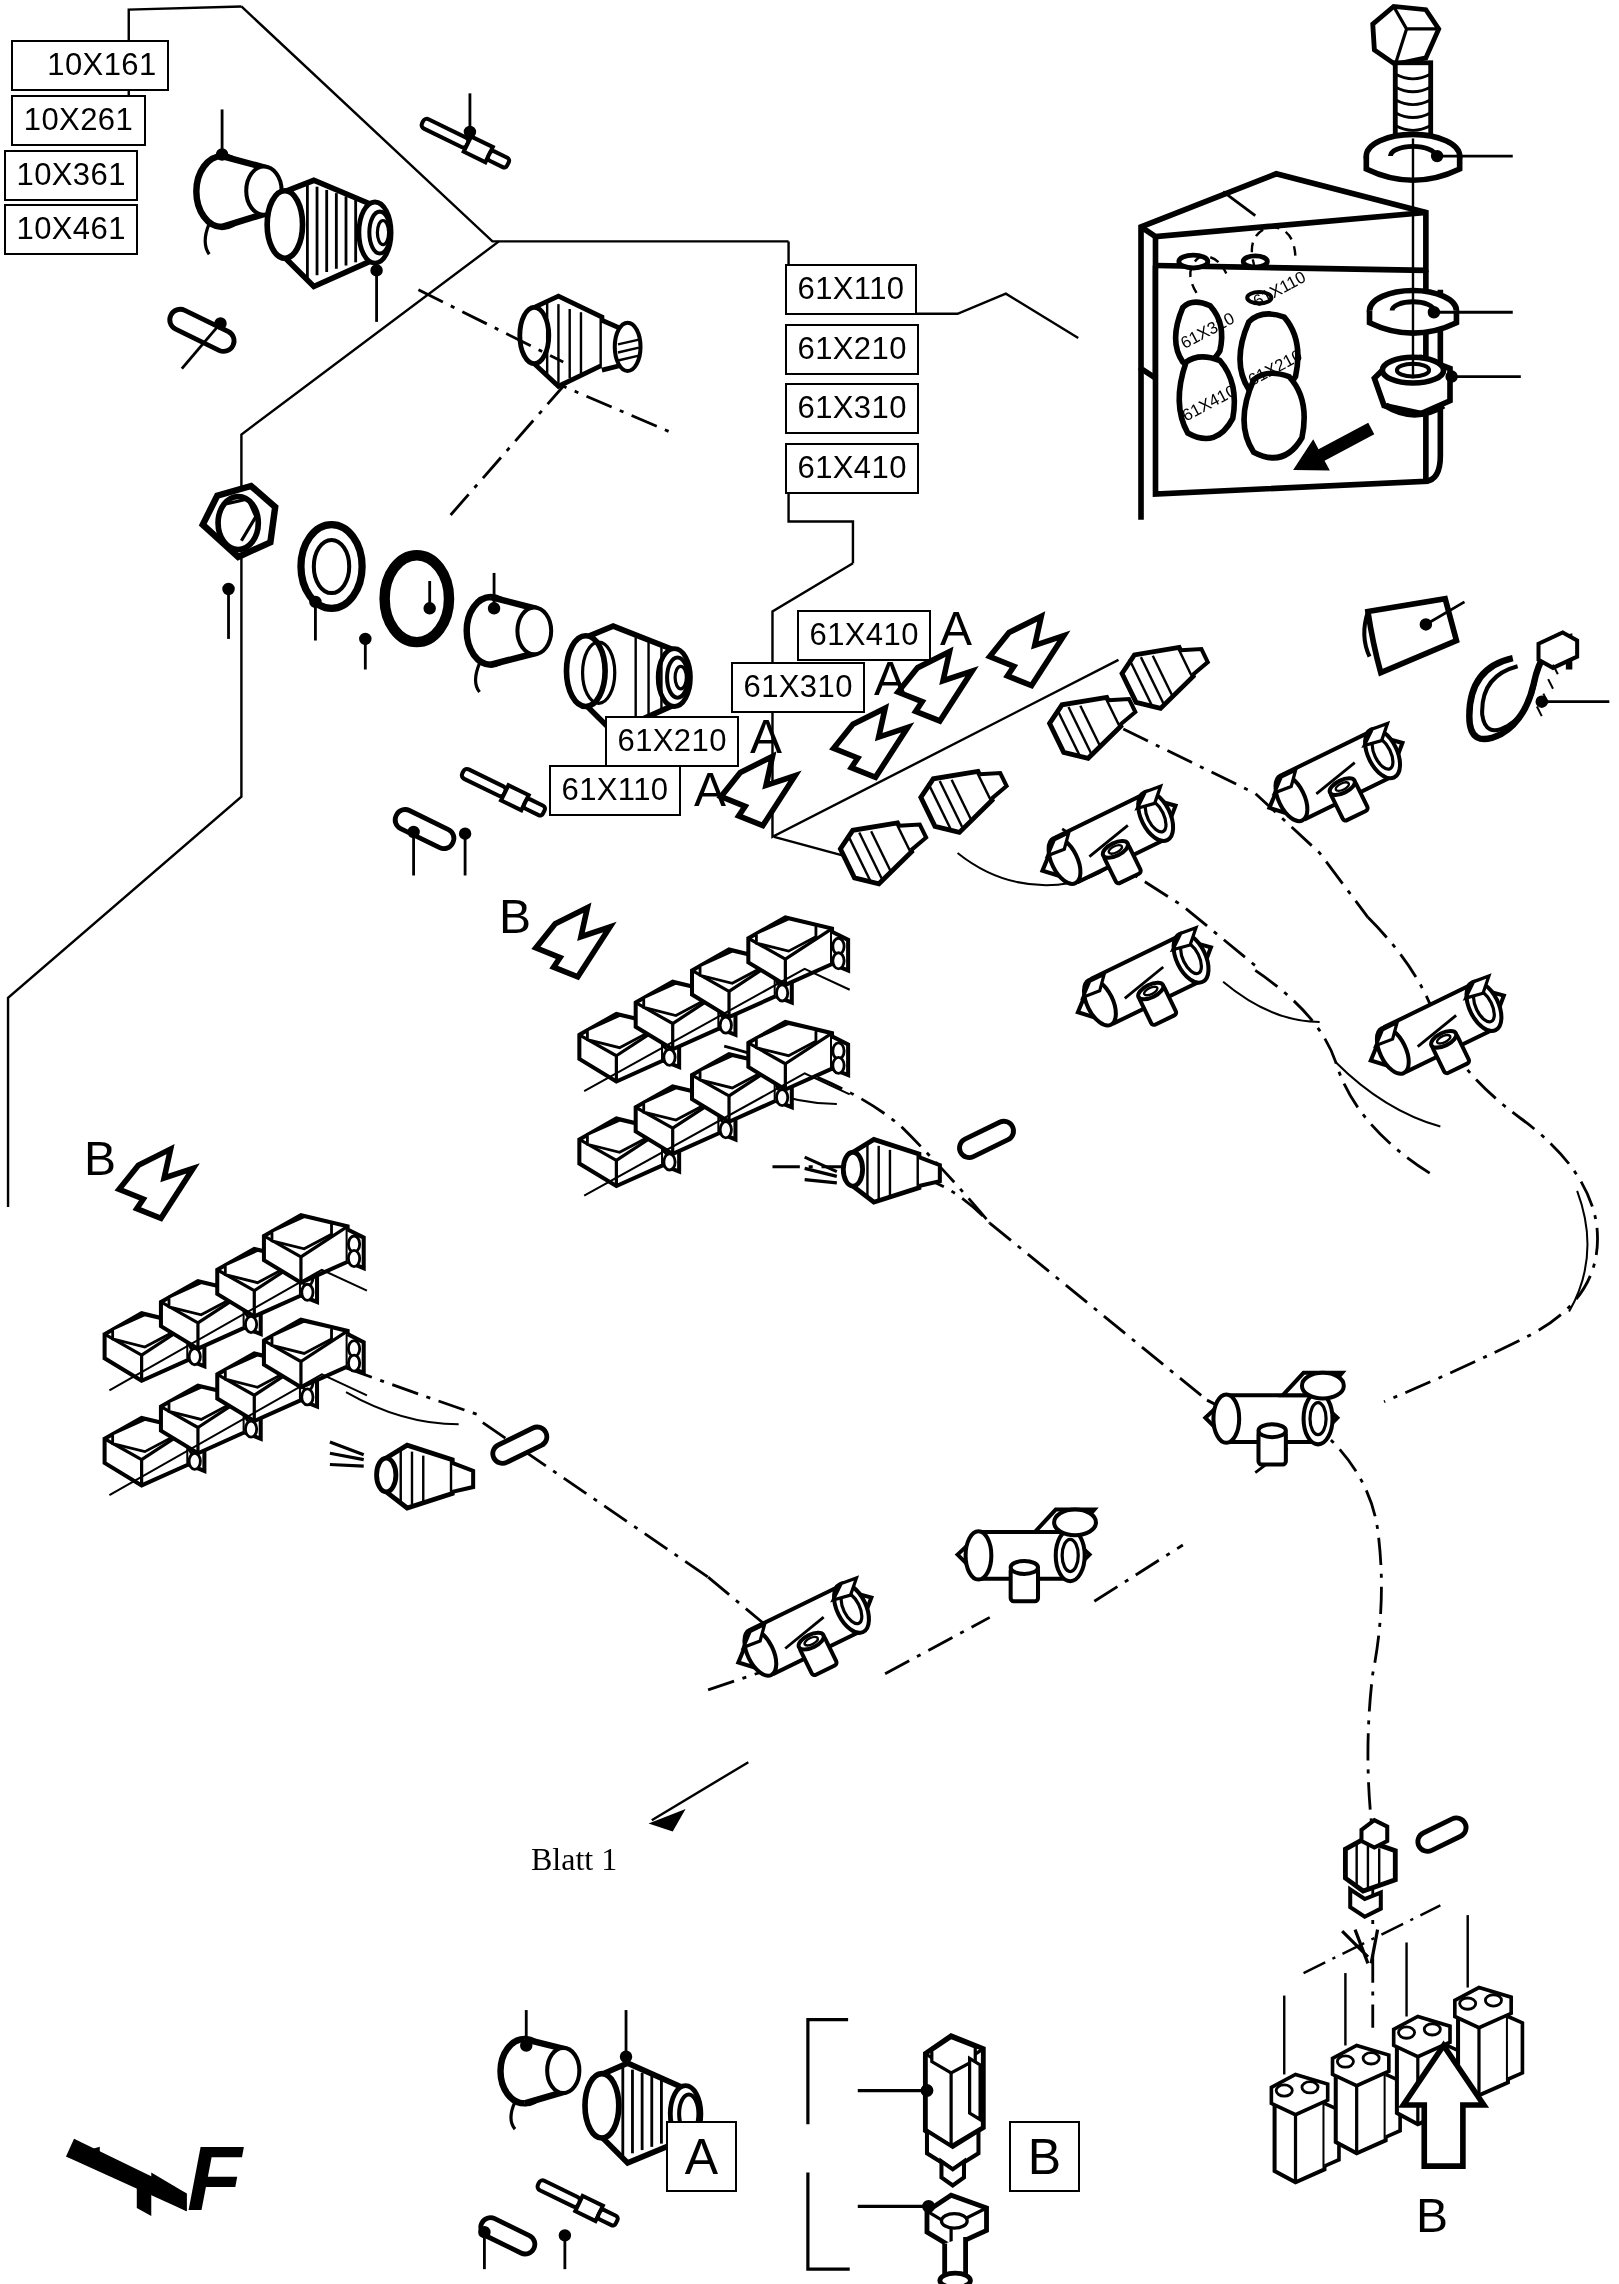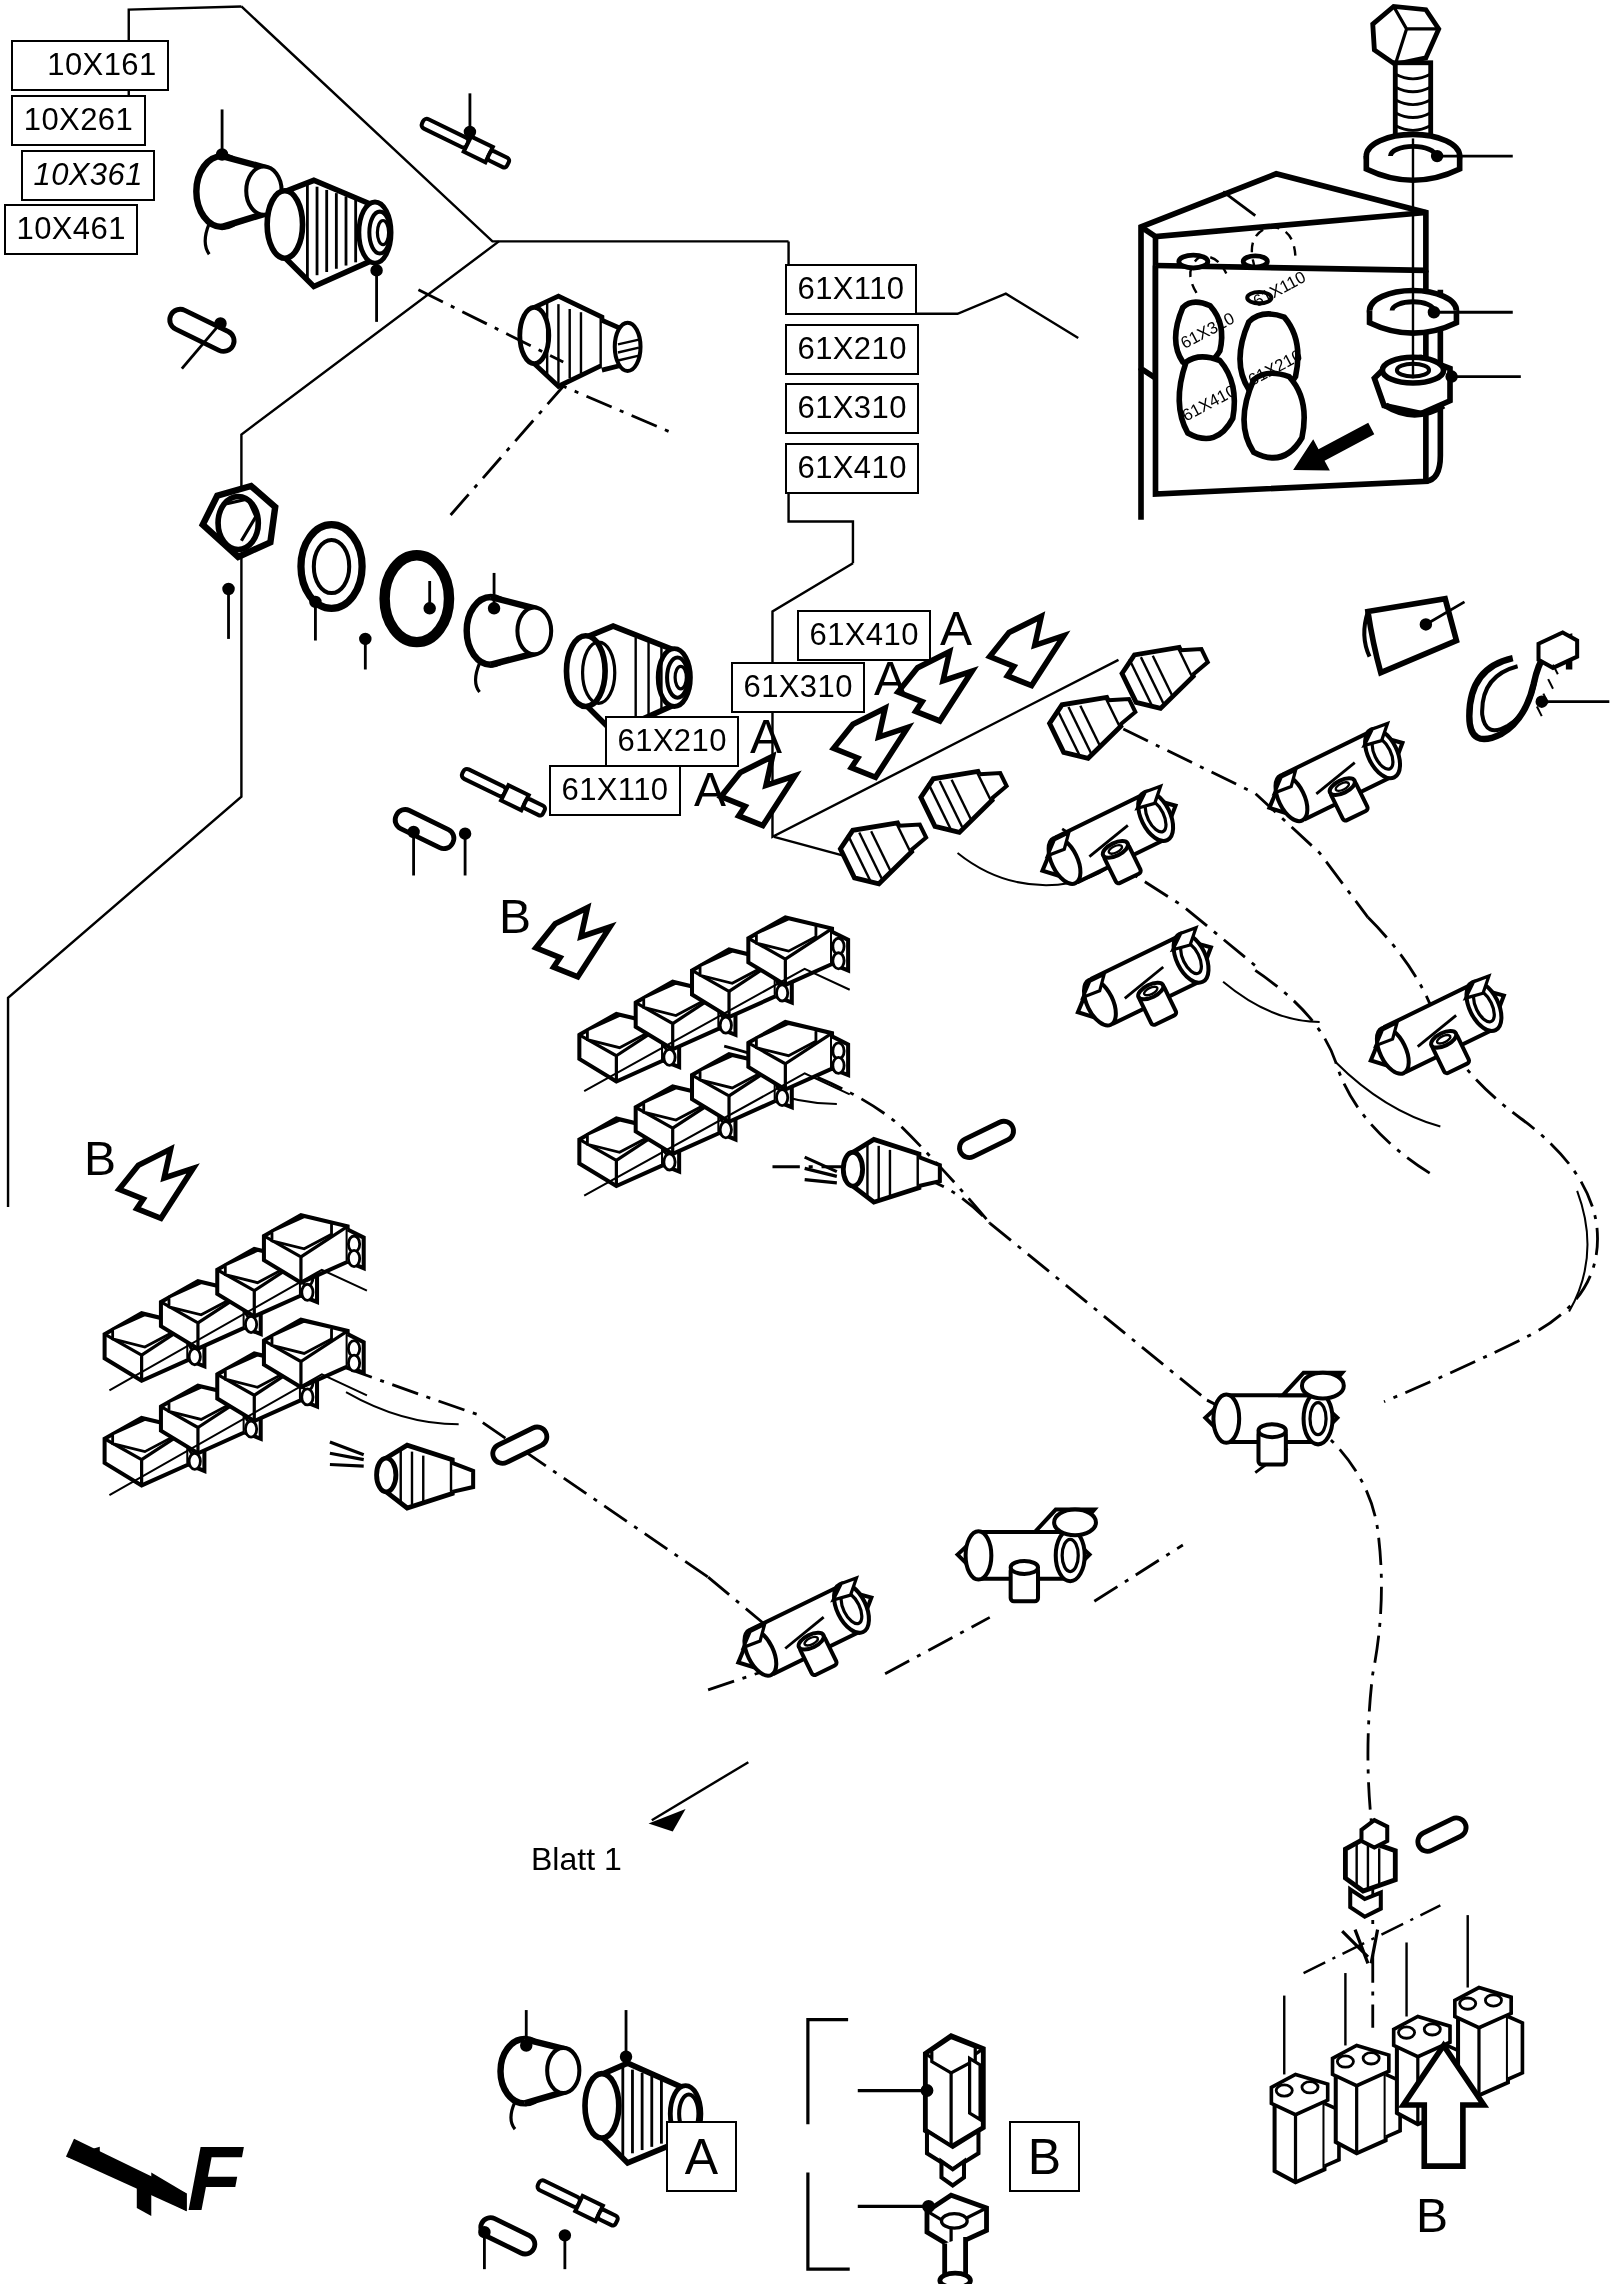--- a/index.html
+++ b/index.html
@@ -50,21 +50,21 @@
     width: 71px; height: 71px;
     display: flex; align-items: center; justify-content: center;
     font-family: "Liberation Sans", sans-serif;
   }
   .plain {
     position: absolute;
     font-size: 32px;
     line-height: 1;
     color: #000;
     white-space: nowrap;
-    font-family: Liberation Sans, sans-serif;
+    font-family: Liberation Serif, serif;
   }
   .fmark {
     position: absolute;
     font-size: 90px;
     line-height: 1;
     font-style: italic;
     font-weight: bold;
     color: #000;
     font-family: "Liberation Sans", sans-serif;
   }
@@ -639,21 +639,21 @@
 
     <g>
       <path d="M82 2680 L170 2712 L170 2744 L188 2754 L188 2700 L232 2726 L232 2748
                L124 2692 L124 2668 Z" fill="#000"></path>
       <path d="M82 2680 L232 2748 L232 2726 L92 2658 Z" fill="#000"></path>
     </g>
   </svg>
 
   <div class="tagbox" style="left:11.3px;  top:40px;padding-left:34px;">10X161</div>
   <div class="tagbox" style="left:11.3px;  top:95px;text-align:center;">10X261</div>
-  <div class="tagbox" style="left:21px;  top:150px;font-style:italic;">10X361</div>
+  <div class="tagbox" style="left:4px;  top:150px;">10X361</div>
   <div class="tagbox" style="left:4px;  top:204px;">10X461</div>
 
   <div class="tagbox" style="left:785px; top:264px;">61X110</div>
   <div class="tagbox" style="left:785px; top:324px;">61X210</div>
   <div class="tagbox" style="left:785px; top:383px;">61X310</div>
   <div class="tagbox" style="left:785px; top:443px;">61X410</div>
 
   <div class="tagbox" style="left:549px; top:765px;">61X110</div>
   <div class="mark" style="left:694px; top:766px;">A</div>
 

